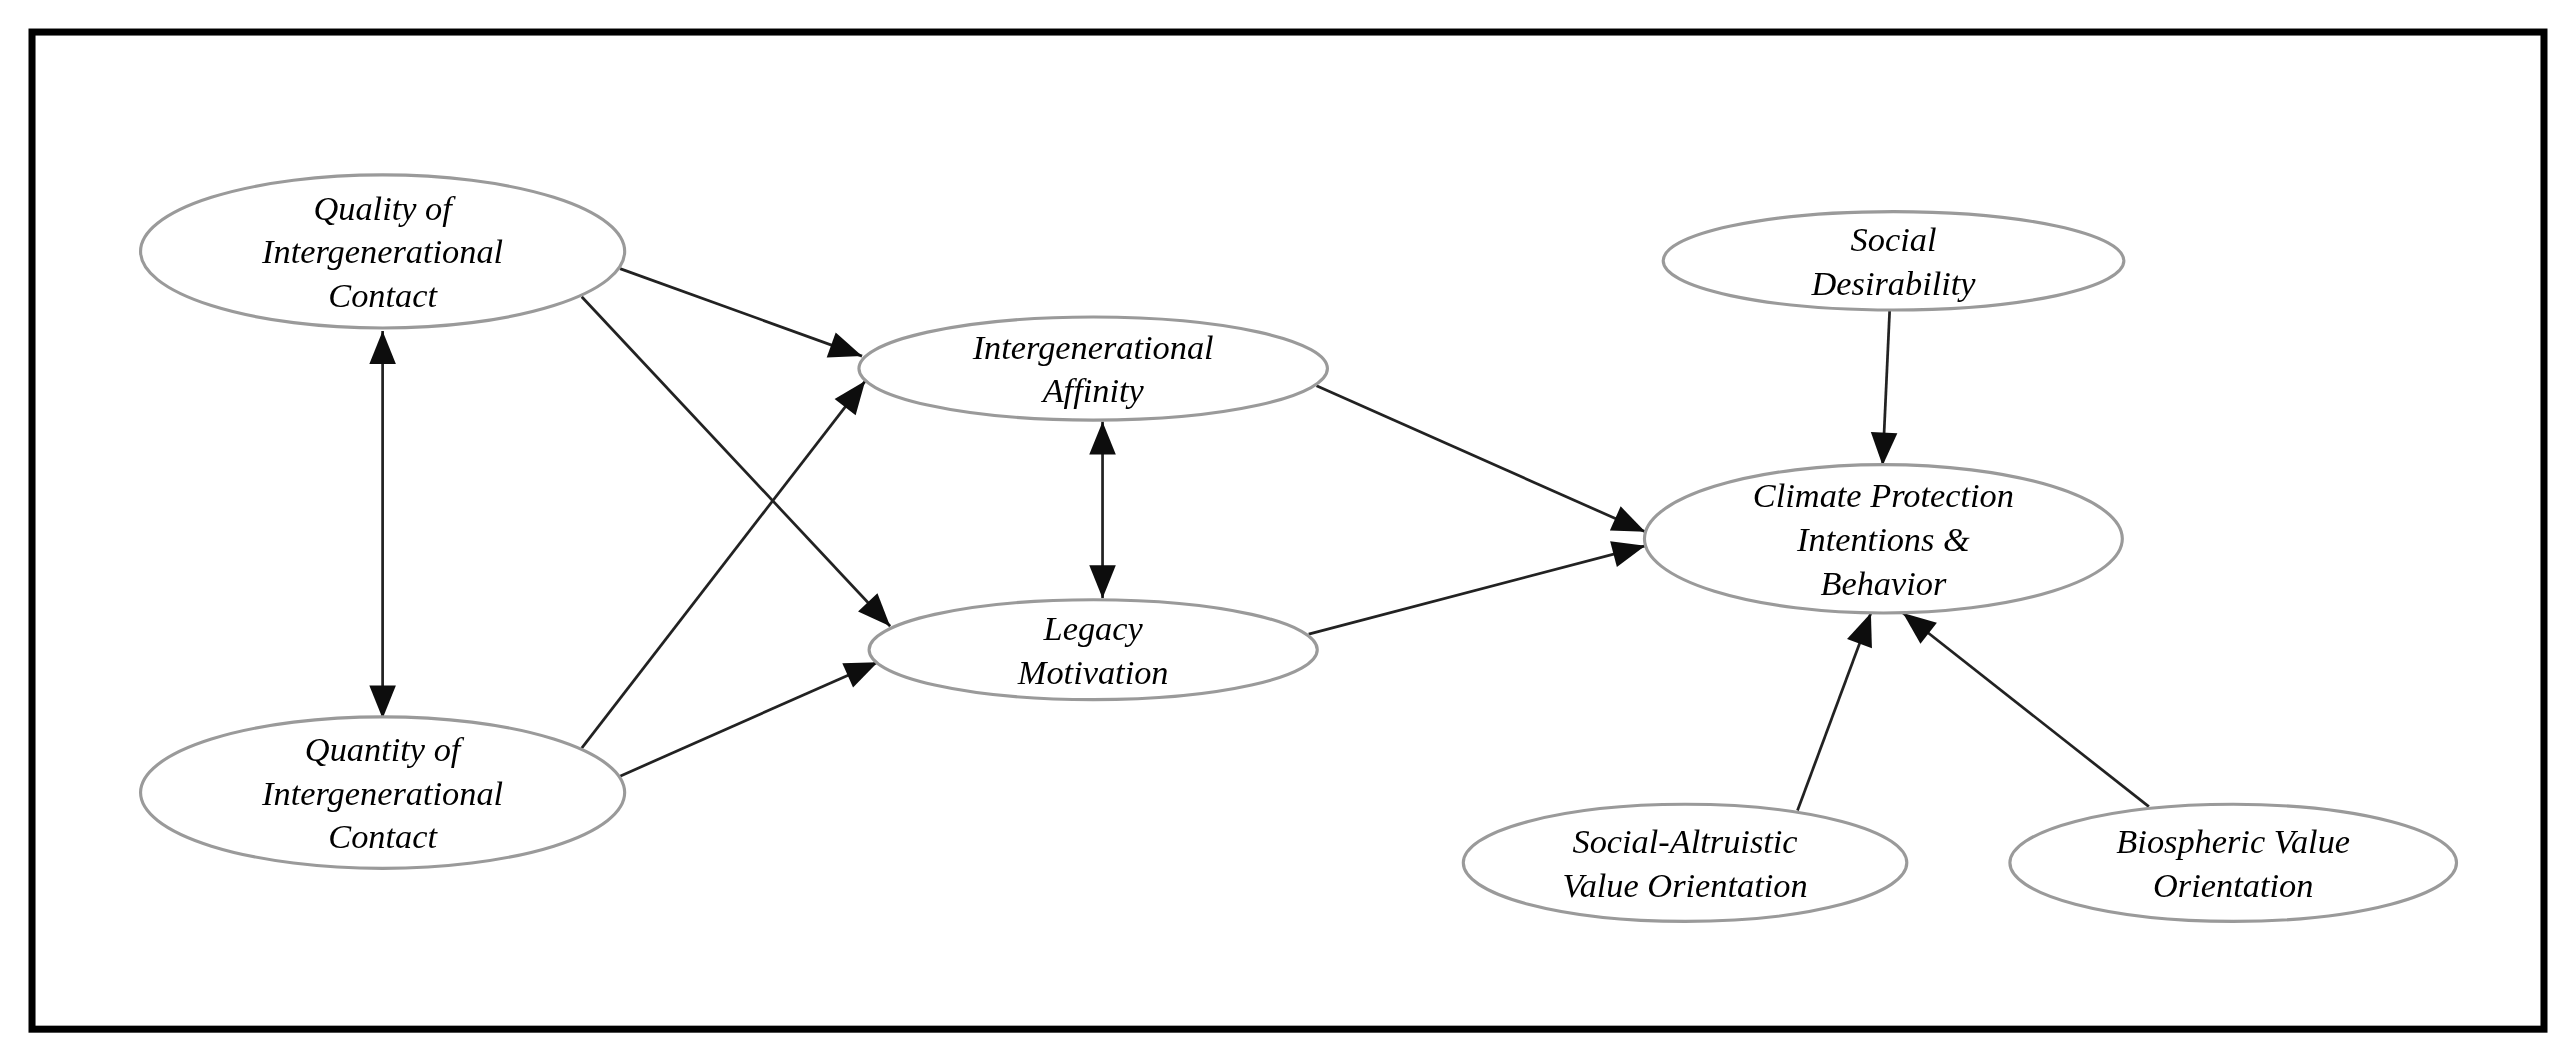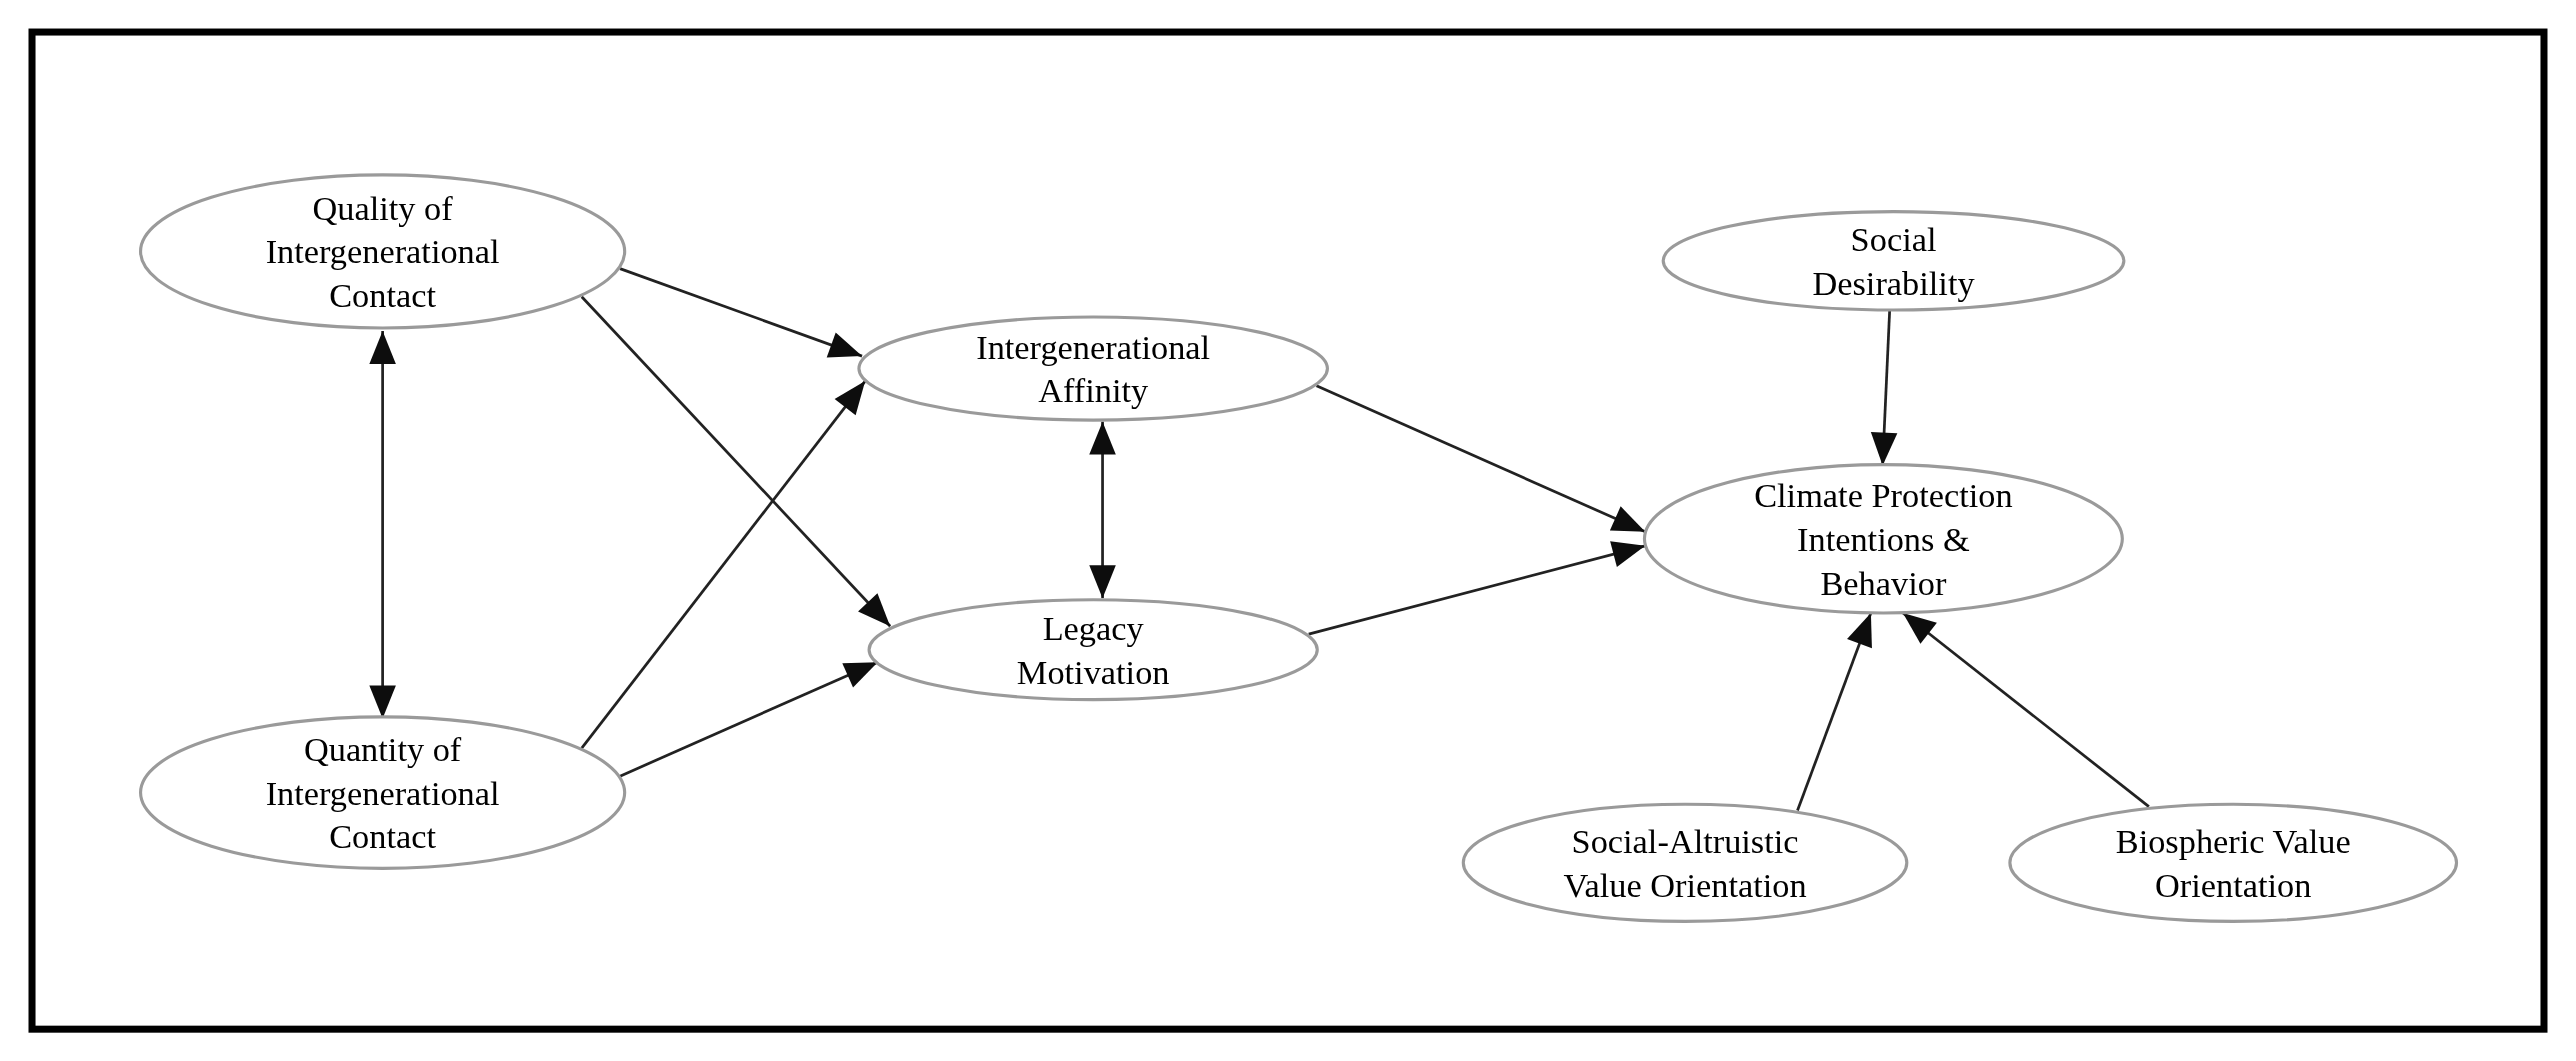--- a/index.html
+++ b/index.html
@@ -2,20 +2,21 @@
 <html style="font-size:12.5px"><head>
 <meta charset="utf-8">
 <style>
   html, body { margin: 0; padding: 0; background: #ffffff; }
   .stage {
     position: relative;
     width: 2576px;
     height: 1036px;
     background: #ffffff;
     overflow: hidden;
+    font-style: italic;
   }
   svg { display: block; }
   .node-label {
     font-family: "Liberation Serif", "DejaVu Serif", serif;
   }
 </style>
 </head>
 <body>
 
 <div class="stage">

